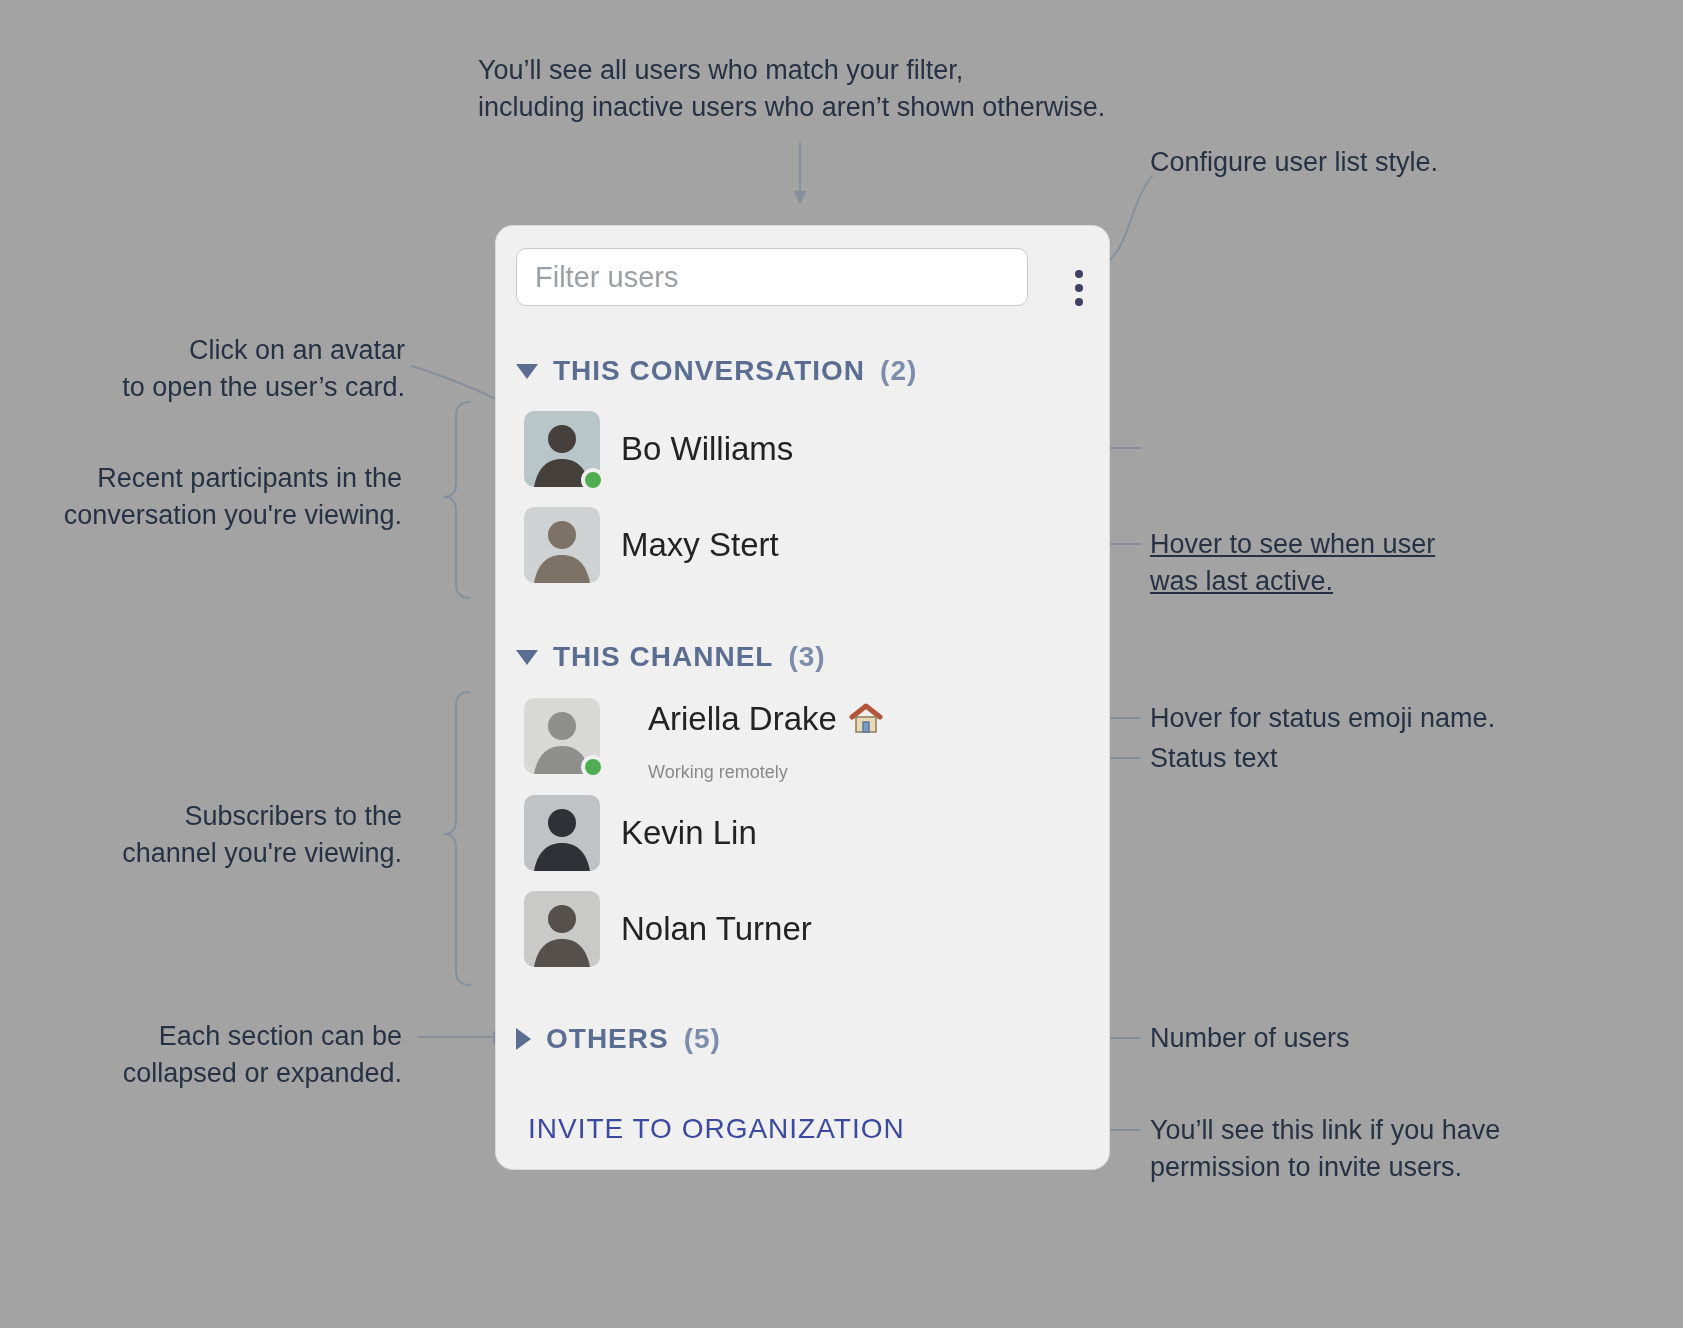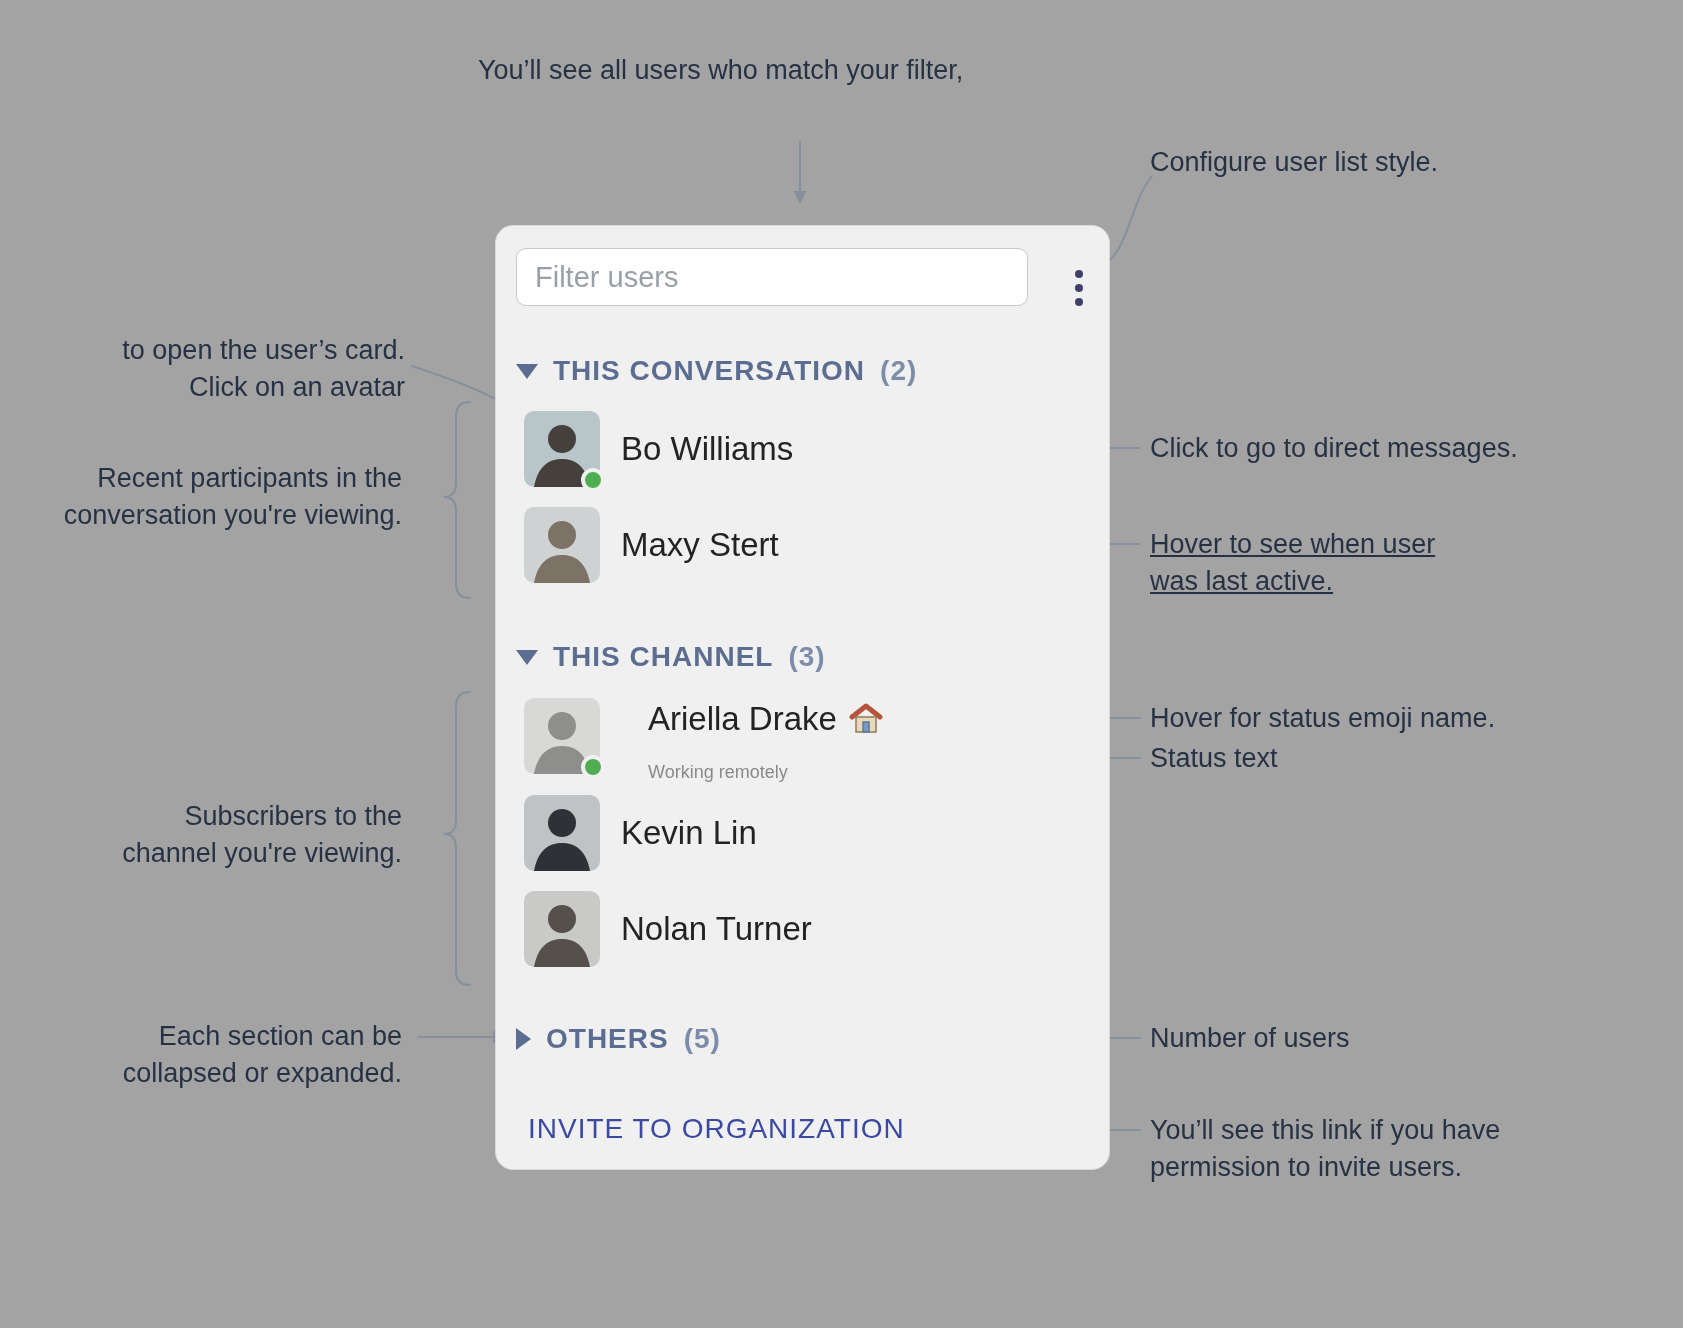--- a/index.html
+++ b/index.html
@@ -121,39 +121,39 @@
       <path d="M1140 544 L838 544" marker-end="url(#arr)"></path>
       <path d="M1140 718 L910 718" marker-end="url(#arr)"></path>
       <path d="M1140 758 L866 758" marker-end="url(#arr)"></path>
       <path d="M1140 1038 L772 1038" marker-end="url(#arr)"></path>
       <path d="M1140 1130 L952 1130" marker-end="url(#arr)"></path>
     </g>
   </svg>
 
   <div class="note" id="note-filter">
     <div>You’ll see all users who match your filter,</div>
+    <div>including inactive users who aren’t shown otherwise.</div>
   </div>
   <div class="note" id="note-configure">Configure user list style.</div>
   <div class="note right-align" id="note-avatar">
+    <div>Click on an avatar</div>
     <div>to open the user’s card.</div>
-    <div>Click on an avatar</div>
   </div>
   <div class="note right-align" id="note-participants">
     <div>Recent participants in the</div>
     <div>conversation you're viewing.</div>
   </div>
   <div class="note right-align" id="note-subscribers">
     <div>Subscribers to the</div>
     <div>channel you're viewing.</div>
   </div>
   <div class="note right-align" id="note-collapse">
     <div>Each section can be</div>
     <div>collapsed or expanded.</div>
   </div>
-  <div class="note" id="note-dm">Click to go to direct messages.</div>
   <div class="note" id="note-lastactive">
     <div>Hover to see when user</div>
     <div>was last active.</div>
   </div>
   <div class="note" id="note-emoji">Hover for status emoji name.</div>
   <div class="note" id="note-status">Status text</div>
   <div class="note" id="note-count">Number of users</div>
   <div class="note" id="note-invite">
     <div>You’ll see this link if you have</div>
     <div>permission to invite users.</div>

